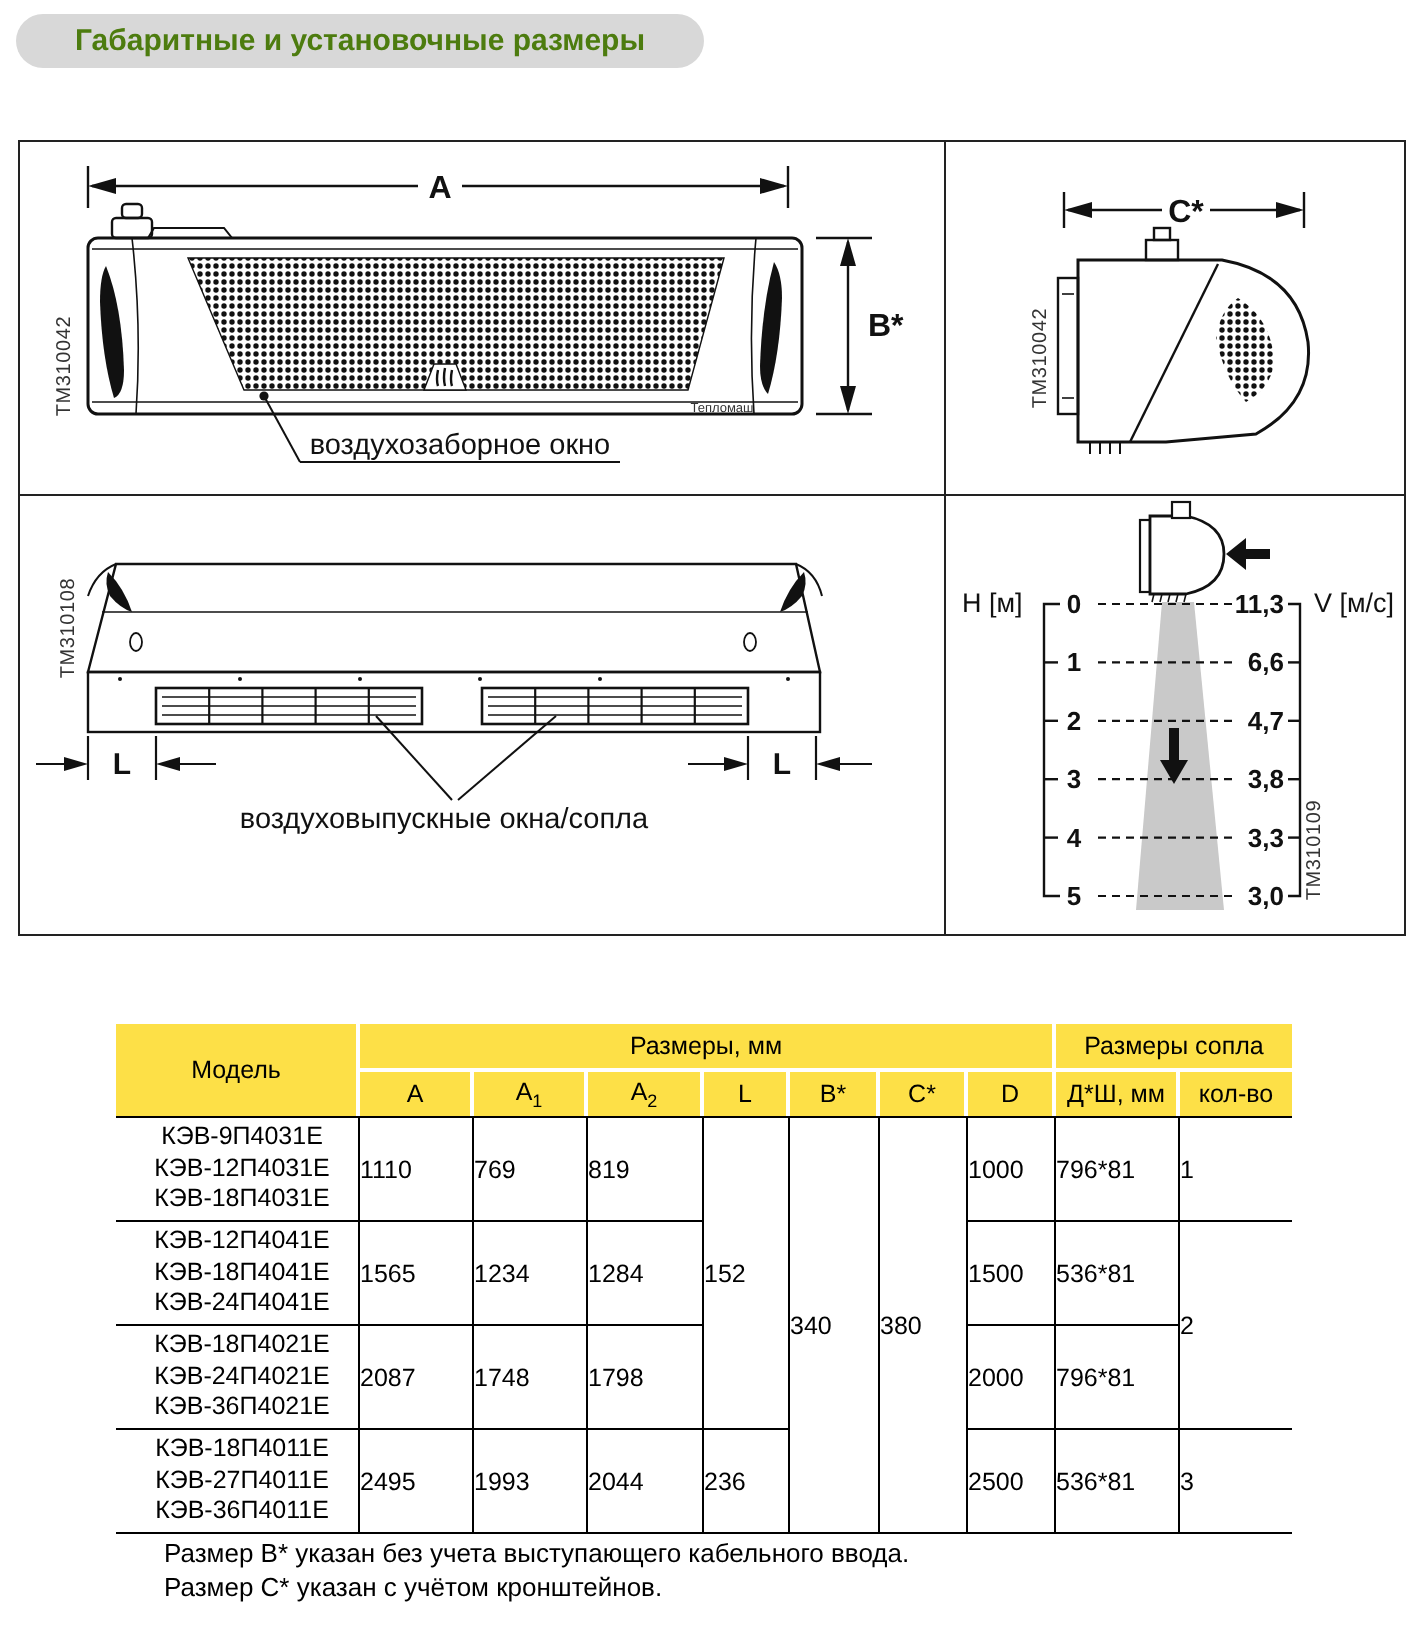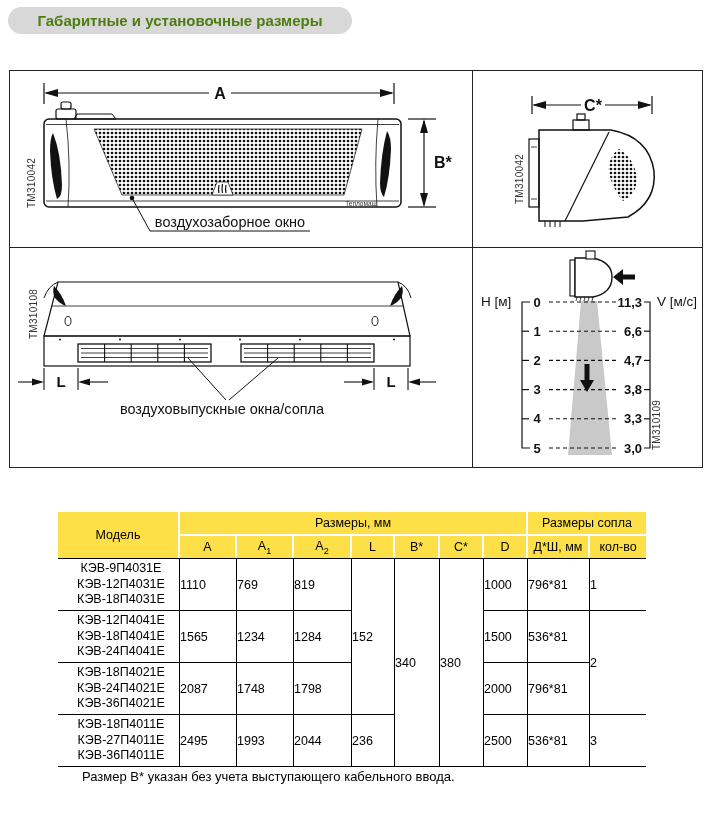--- a/index.html
+++ b/index.html
@@ -392,13 +392,14 @@
       <td>236</td>
       <td>2500</td>
       <td>536*81</td>
       <td class="noR">3</td>
     </tr>
   </tbody>
 </table>
 
 <div class="notes">
   <div>Размер B* указан без учета выступающего кабельного ввода.</div>
+  <div>Размер C* указан с учётом кронштейнов.</div>
 </div>
 
 </body></html>

